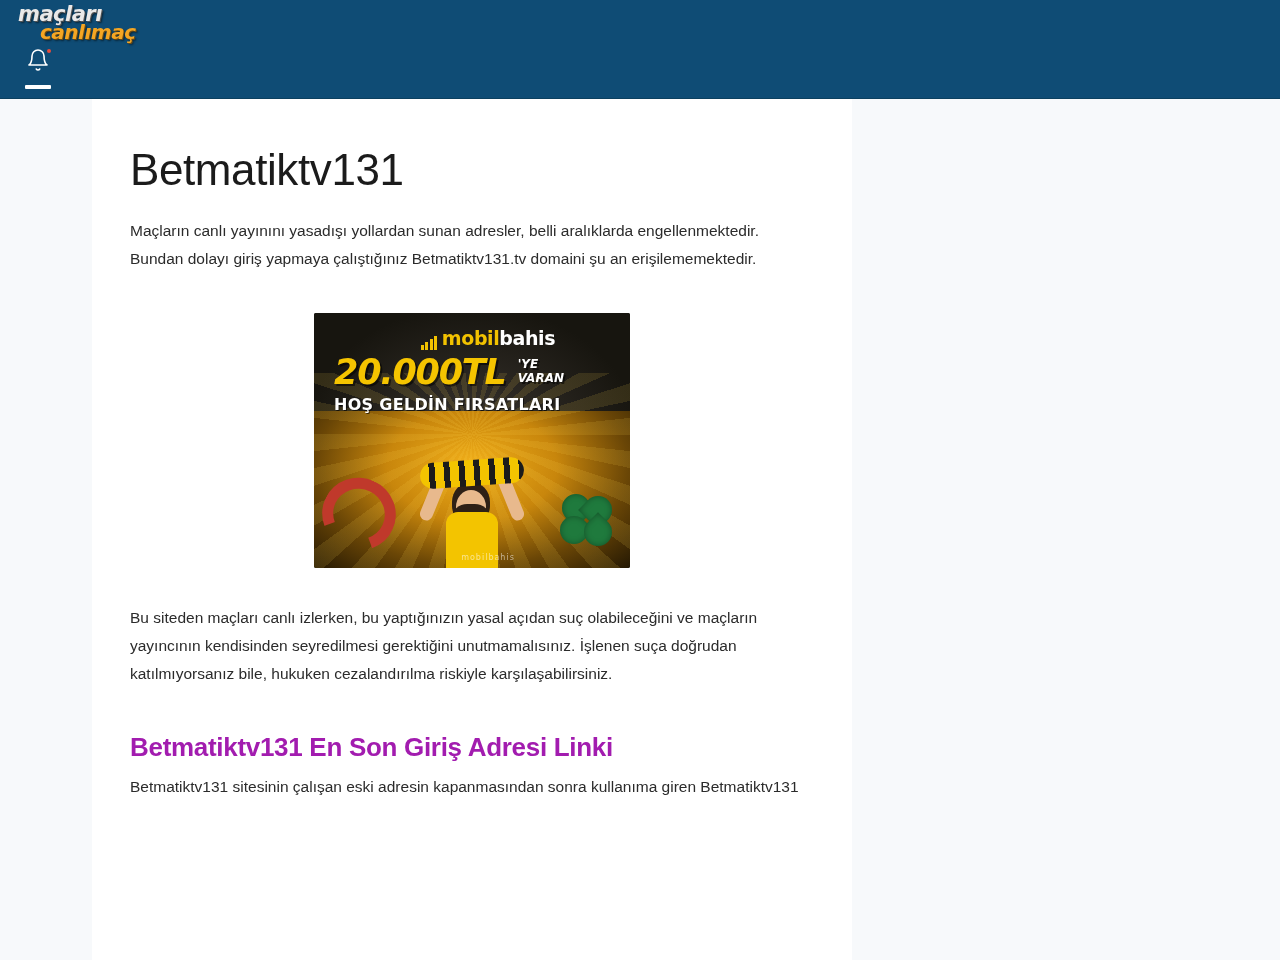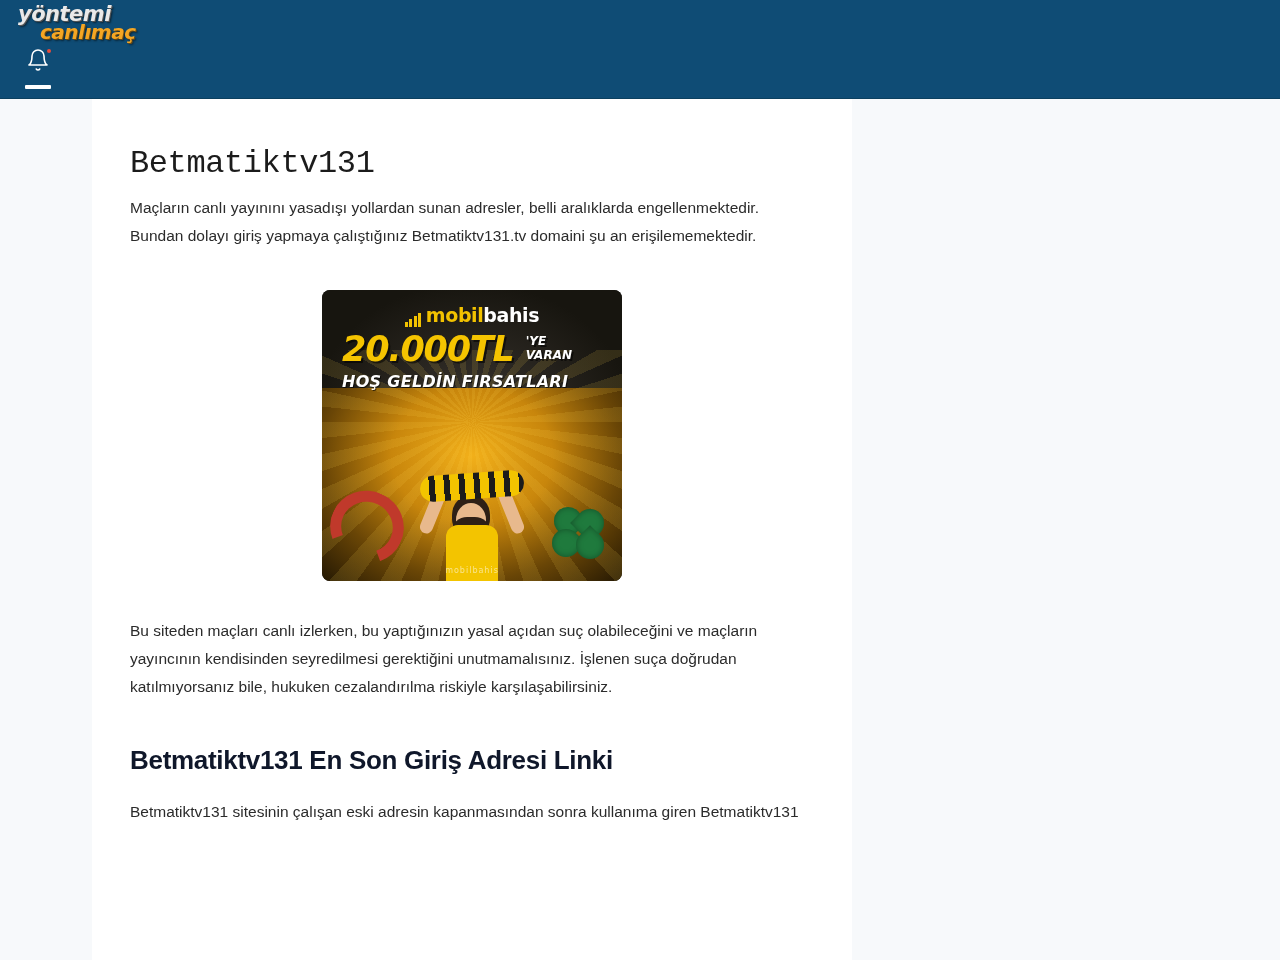--- a/index.html
+++ b/index.html
@@ -93,56 +93,57 @@
     width: 760px;
     margin-left: 0;
     background: #ffffff;
     padding: 0 38px 40px 38px;
     box-sizing: border-box;
     position: relative;
     left: -168px;
   }
 
   h1.post-title {
-    font-size: 32px;
+    font-size: 44px;
     font-weight: normal;
     color: #1b1b1b;
-    margin: 46px 0 12px 0;
+    margin: 46px 0 22px 0;
     letter-spacing: -0.4px;
-    font-family: Liberation Mono, monospace;
+    font-family: Liberation Sans, sans-serif;
   }
   p.body-text {
     font-size: 15.5px;
     line-height: 28px;
     color: #2b2b2b;
     margin: 0 0 22px 0;
     max-width: 690px;
   }
   h2.section-title {
     font-size: 26px;
     font-weight: bold;
-    color: #0f172a;
-    margin: 44px 0 22px 0;
+    color: #a21caf;
+    margin: 44px 0 10px 0;
     letter-spacing: -0.3px;
   }
 
   
   .promo-wrap {
     display: flex;
     justify-content: center;
     margin: 40px 0 36px 0;
   }
   .promo {
     width: 300px;
-    height: 291px;
+    height: 255px;
     position: relative;
     overflow: hidden;
     background: #151310;
     cursor: pointer;
-    border-radius: 8px;
+    border-radius: 2px;
+    padding-left: 16px;
   }
   .promo-bgtop {
     position: absolute;
     left: 0; top: 0; right: 0; height: 105px;
     background: radial-gradient(ellipse at 50% 120%, #3a3530 0%, #17150f 75%);
   }
   .promo-bgbot {
     position: absolute;
     left: 0; top: 98px; right: 0; bottom: 0;
     background: radial-gradient(ellipse at 50% 35%, #f2b01a 0%, #c8860c 38%, #6a4606 70%, #241803 100%);
@@ -210,21 +211,20 @@
     color: #ffffff;
     font-style: italic;
   }
   .promo-sub {
     position: absolute;
     top: 82px;
     left: 20px;
     right: 16px;
     font-family: "DejaVu Sans", sans-serif;
     font-weight: bold;
-    font-style: italic;
     color: #ffffff;
     font-size: 16px;
     letter-spacing: 0.3px;
     text-shadow: 1px 1px 0 rgba(0,0,0,.6);
   }
   .promo-figure {
     position: absolute;
     left: 50%;
     transform: translateX(-50%);
     bottom: 0;
@@ -315,21 +315,21 @@
     letter-spacing: 1px;
     font-family: "DejaVu Sans", sans-serif;
   }
 </style>
 </head>
 <body>
 
 <div class="site-header">
 
   <div class="brand">
-    <span class="brand-top">yöntemi</span>
+    <span class="brand-top">maçları</span>
     <span class="brand-bottom">canlımaç</span>
   </div>
 
   <div class="bell-wrap">
     <svg width="24" height="24" viewBox="0 0 24 24" fill="none" stroke="#ffffff" stroke-width="1.6" stroke-linecap="round" stroke-linejoin="round">
       <path d="M18 8a6 6 0 1 0-12 0c0 7-3 9-3 9h18s-3-2-3-9"></path>
       <path d="M13.7 21a2 2 0 0 1-3.4 0"></path>
     </svg>
     <span class="bell-dot"></span>
   </div>

